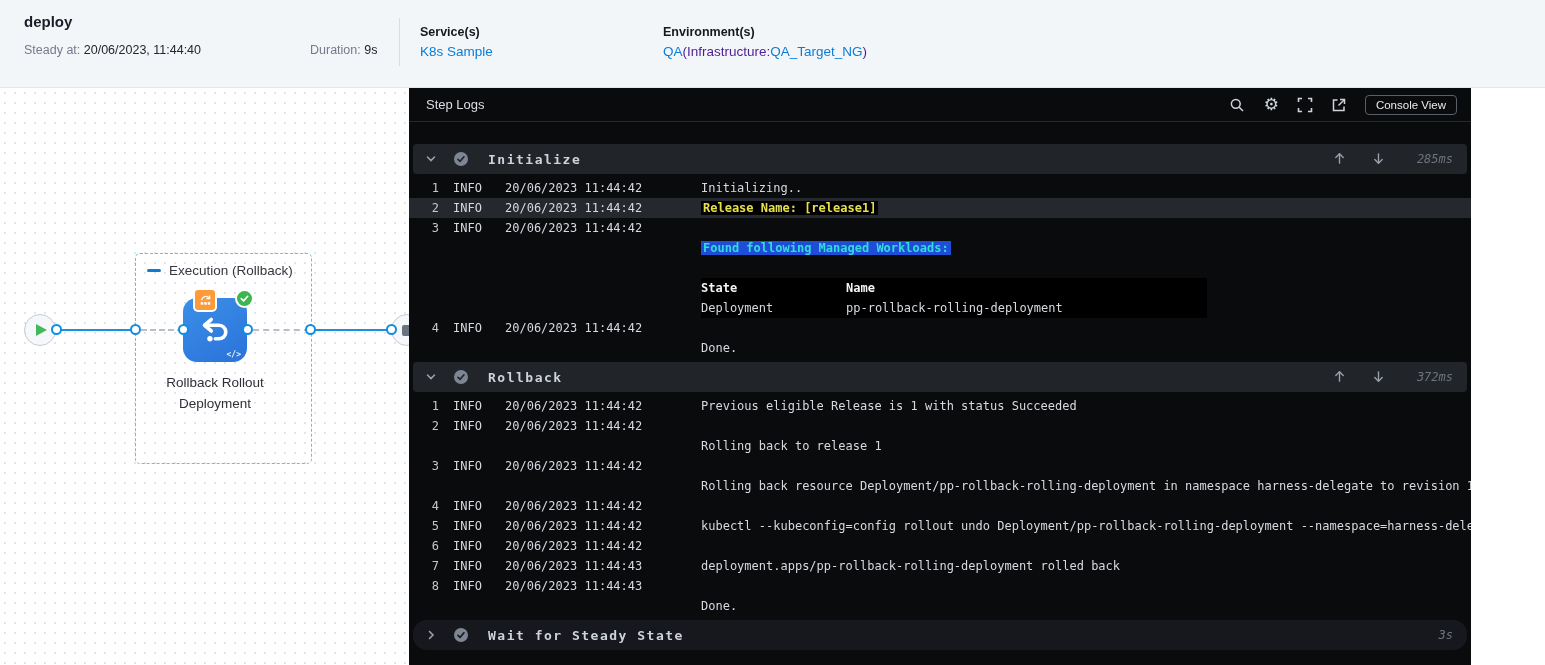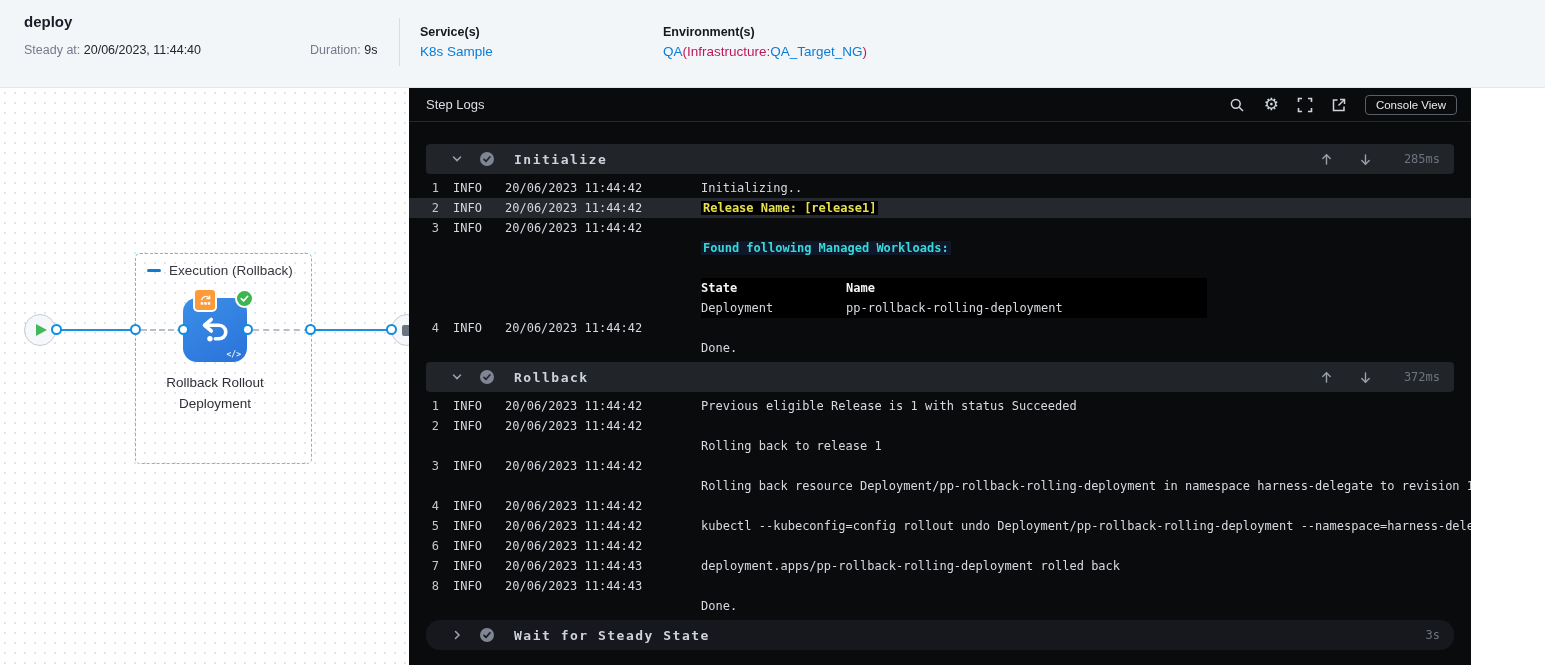--- a/index.html
+++ b/index.html
@@ -13,21 +13,21 @@
   .meta-line { position:absolute; left:24px; top:43px; font-size:12.5px; color:#77798c; }
   .meta-line b { color:#24252e; font-weight:normal; }
   .duration-line { position:absolute; left:310px; top:43px; font-size:12.5px; color:#77798c; }
   .duration-line b { color:#24252e; font-weight:normal; }
   .hdr-divider { position:absolute; left:399px; top:18px; width:1px; height:48px; background:#d9dee5; }
   .hdr-col { position:absolute; top:25px; }
   .hdr-col.services { left:420px; }
   .hdr-col.envs { left:663px; }
   .hdr-col .lbl { font-size:12.5px; font-weight:bold; color:#17171d; margin-bottom:5px; }
   .hdr-col .val { font-size:13.5px; color:#0a7cd6; }
-  .hdr-col .val .plain { color:#be185d; }
+  .hdr-col .val .plain { color:#4c1d95; }
   a.link { color:#0a7cd6; text-decoration:none; cursor:pointer; }
 
   
   .main { display:flex; width:1545px; height:577px; }
 
   
   .canvas { position:relative; width:409px; height:577px; background-color:#fff;
     background-image:radial-gradient(#dfe5eb 1.1px, transparent 1.3px);
     background-size:10px 10px; overflow:hidden; }
   .edge { position:absolute; height:2px; top:241px; background:#1b90e2; }
@@ -66,41 +66,41 @@
   .log-header { height:34px; display:flex; align-items:center; padding:0 14px 0 17px;
     border-bottom:1px solid #24282f; flex:none; }
   .log-title { font-size:13px; color:#dbdfe3; }
   .log-tools { margin-left:auto; display:flex; align-items:center; gap:17px; }
   .tool-ic { width:17px; height:17px; display:flex; align-items:center; justify-content:center; cursor:pointer; }
   .console-btn { border:1px solid #5a6067; border-radius:4px; padding:3px 10px; font-size:11.5px;
     color:#e8eaec; cursor:pointer; background:transparent; }
   .log-body { padding-top:18px; flex:1; overflow:hidden; }
 
   .sec { margin-top:4px; }
-  .sec-h { height:30px; margin:0 17px; border-radius:4px; background:#212429; display:flex;
-    align-items:center; padding:0 14px 0 25px; cursor:pointer; }
+  .sec-h { height:30px; margin:0 4px; border-radius:4px; background:#212429; display:flex;
+    align-items:center; padding:0 14px 0 12px; cursor:pointer; }
   .sec-h.subtle { background:#16181d;border-radius:14px; }
   .sec-h .chev { width:14px; display:flex; }
   .sec-h .ck { margin-left:14px; display:flex; }
   .sec-title { margin-left:19px; font-family:"DejaVu Sans Mono",monospace; font-size:13px;
     font-weight:bold; letter-spacing:1.5px; color:#ced3da; }
-  .sec-right { margin-left:auto; display:flex; align-items:center; gap:26px; }
+  .sec-right { margin-left:auto; display:flex; align-items:flex-start; gap:26px;font-style:italic; }
   .sec-right .arr { cursor:pointer; display:flex; }
   .sec-dur { font-family:"DejaVu Sans Mono",monospace; font-size:12px; color:#6e747d; min-width:42px; text-align:right; }
 
   .rows { padding-top:4px; }
   .row { display:flex; height:20px; line-height:20px; padding-left:16px;
     font-family:"DejaVu Sans Mono",monospace; font-size:12px; color:#d6dae0; white-space:pre; }
   .row.hl { background:#25282e; }
   .ln { width:14px; text-align:right; color:#c3c8ce; flex:none; }
   .lvl { width:40px; margin-left:14px; flex:none; }
   .time { width:148px; margin-left:12px; flex:none; }
   .msg { margin-left:48px; flex:1; overflow:hidden; white-space:nowrap; }
   .y-hl { color:#e7e04e; font-weight:bold; background:#000; padding:0 2px; }
-  .c-hl { color:#35dbdb; font-weight:bold; background:#0f172a; padding:0 2px;margin-top:48px; }
+  .c-hl { color:#35dbdb; font-weight:bold; background:#1d4ed8; padding:0 2px;margin-top:48px; }
   .tbl { display:inline-flex; background:#000; padding-right:6px; }
   .tbl .c1 { width:145px; } .tbl .c2 { width:285px; } .tbl .c3 { width:70px;margin-top:36px; }
   .tbl.th { font-weight:bold; color:#f4f4f4; }
 </style>
 </head>
 <body>
 
 <div class="top-header">
   <div class="exec-title">deploy</div>
   <div class="meta-line">

